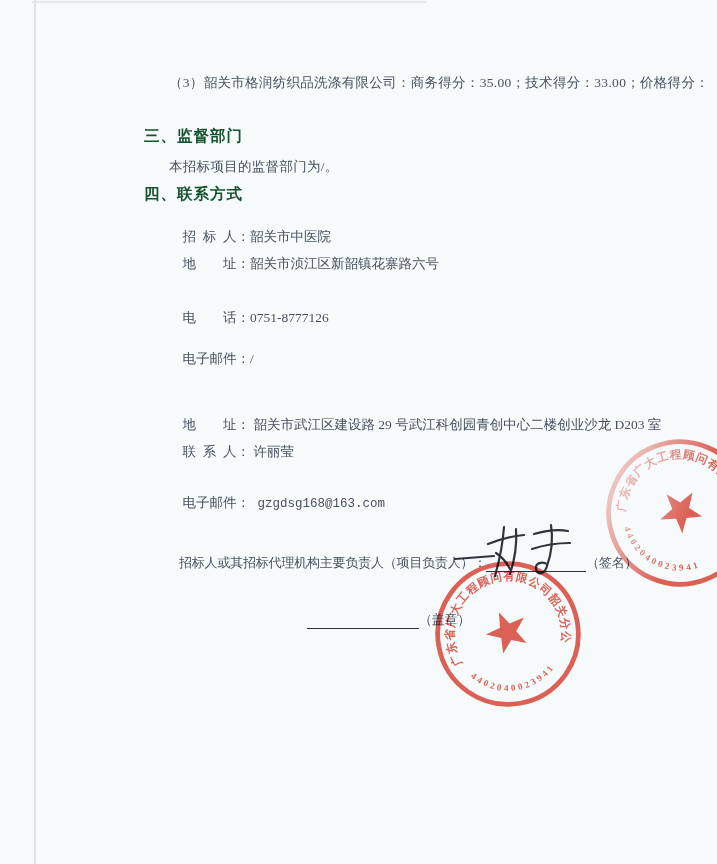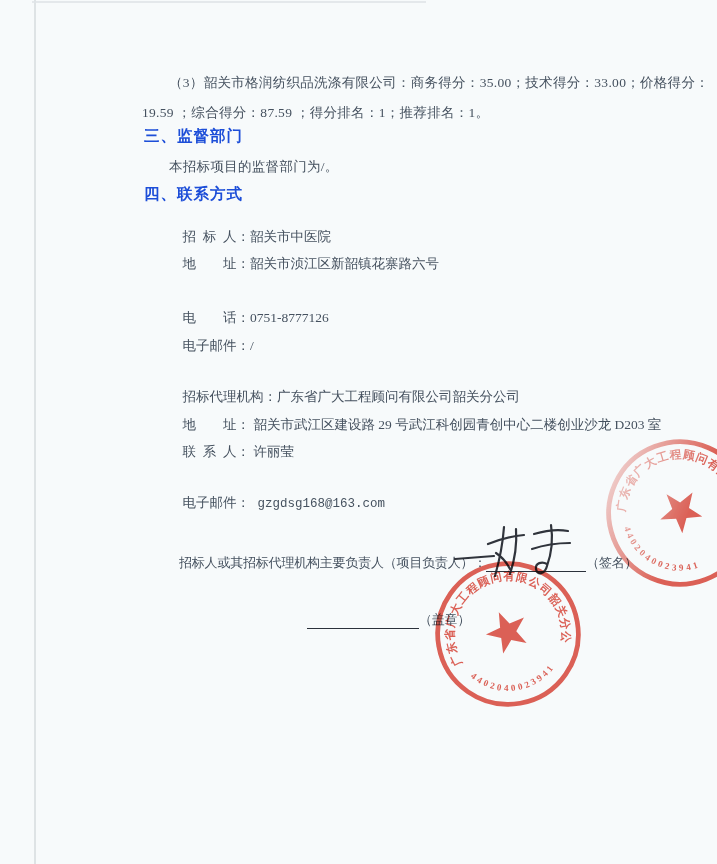--- a/index.html
+++ b/index.html
@@ -6,21 +6,21 @@
   .page{
     position:relative;width:717px;height:864px;overflow:hidden;
     background:#f7fafb;
     font-family:"Liberation Serif","DejaVu Serif",serif;
     color:#45515f;
     margin-left:32px;
   }
   .edge-left{position:absolute;left:2px;top:0;bottom:0;width:2px;background:#d5dbde;opacity:.75;}
   .edge-top{position:absolute;left:0;top:1px;width:55%;height:2px;background:#dfe4e7;opacity:.8;}
   .tline{position:absolute;font-size:13.5px;letter-spacing:.3px;white-space:pre;}
-  .heading{position:absolute;font-size:15.5px;font-weight:bold;color:#1d4ed8;letter-spacing:1px;white-space:pre;}
+  .heading{position:absolute;font-size:15.5px;font-weight:bold;color:#14532d;letter-spacing:1px;white-space:pre;}
   .row{position:absolute;left:137px;font-size:13.5px;white-space:pre;}
   .row .lbl{white-space:pre;}
   .row .val{white-space:pre;}
   .val-mono{font-family:"Liberation Mono","DejaVu Sans Mono",monospace;font-size:12.5px;}
   .sigline{position:absolute;display:flex;align-items:flex-end;font-size:13px;letter-spacing:-0.2px;white-space:pre;}
   .blank{display:inline-block;border-bottom:1.4px solid #2b313b;height:15px;}
   .stamp{position:absolute;mix-blend-mode:multiply;opacity:.84;}
   .stamp-right{
     -webkit-mask-image:linear-gradient(90deg,rgba(0,0,0,.3),#000 55%);
     mask-image:linear-gradient(90deg,rgba(0,0,0,.3),#000 55%);
@@ -32,43 +32,39 @@
 </style>
 </head>
 <body>
 
 <div class="page">
 
   <div class="edge-left"></div>
   <div class="edge-top"></div>
 
   <div class="tline" style="left:137px;top:74px;">（3）韶关市格润纺织品洗涤有限公司：商务得分：35.00；技术得分：33.00；价格得分：</div>
-  <div class="tline" style="left:110px;top:104px;">19.59 ；综合得分：87.59 ；得分排名：1；推荐排名：1。</div>
 
   <div class="heading" style="left:112px;top:126px;">三、监督部门</div>
   <div class="tline" style="left:137px;top:158px;">本招标项目的监督部门为/。</div>
 
   <div class="heading" style="left:112px;top:184px;">四、联系方式</div>
 
   <div class="row" style="top:212px;">
     <span class="lbl">招  标  人：</span><span class="val">韶关市中医院</span>
   </div>
   <div class="row" style="top:239px;">
     <span class="lbl">地　　址：</span><span class="val">韶关市浈江区新韶镇花寨路六号</span>
   </div>
   <div class="row" style="top:293px;">
     <span class="lbl">电　　话：</span><span class="val">0751-8777126</span>
   </div>
-  <div class="row" style="top:321px;">
+  <div class="row" style="top:334px;">
     <span class="lbl">电子邮件：</span><span class="val">/</span>
   </div>
 
-  <div class="row" style="top:372px;">
-    <span class="lbl">招标代理机构：</span><span class="val">广东省广大工程顾问有限公司韶关分公司</span>
-  </div>
   <div class="row" style="top:400px;">
     <span class="lbl">地　　址：</span><span class="val"> 韶关市武江区建设路 29 号武江科创园青创中心二楼创业沙龙 D203 室</span>
   </div>
   <div class="row" style="top:427px;">
     <span class="lbl">联  系  人：</span><span class="val"> 许丽莹</span>
   </div>
   <div class="row" style="top:478px;text-align:center;">
     <span class="lbl">电子邮件：</span><span class="val val-mono"> gzgdsg168@163.com</span>
   </div>
 

